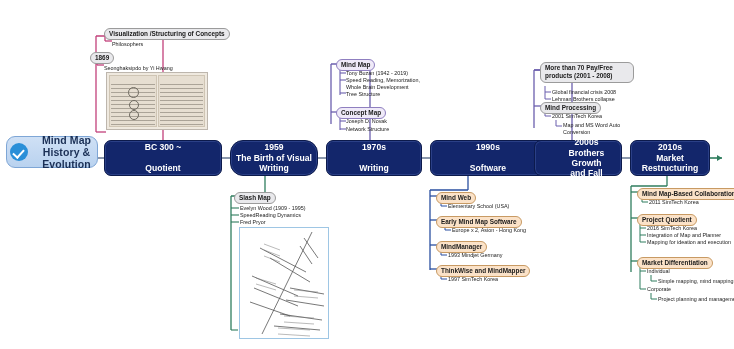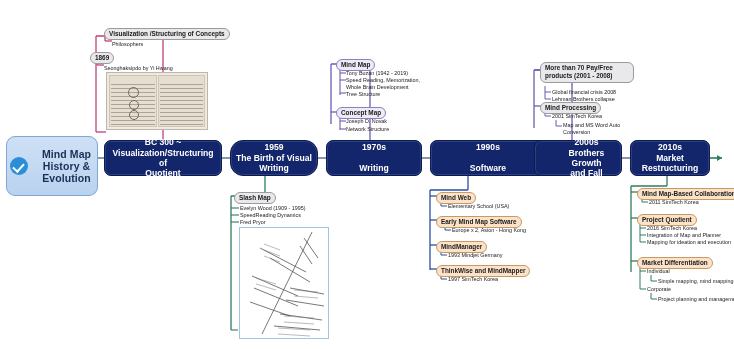--- a/index.html
+++ b/index.html
@@ -6,21 +6,21 @@
   body{
     width:734px;height:349px;background:#ffffff;
     font-family:"Liberation Sans", sans-serif;
     overflow:hidden;position:relative;
   }
   #canvas{position:absolute;left:0;top:0;width:734px;height:349px;}
   svg.wires{position:absolute;left:0;top:0;width:734px;height:349px;pointer-events:none;}
 
   
   .root{
-    position:absolute;left:6px;top:136px;width:92px;height:60px;
+    position:absolute;left:6px;top:136px;width:92px;height:32px;
     background:linear-gradient(#cfe0f5,#b9d2ef);
     border:1px solid #7ea6d6;border-radius:9px;
     display:flex;align-items:center;gap:11px;padding:0 3px;
     box-sizing:border-box;
   }
   .root .check{
     width:18px;height:18px;border-radius:50%;
     background:#2a8fd8;flex:0 0 18px;position:relative;
   }
   .root .check:after{
@@ -181,21 +181,21 @@
   </svg>
 
   <div class="root">
     <span class="check"></span>
     <span class="rlabel">Mind Map History &amp; Evolution</span>
   </div>
 
   <div class="era" style="left:104px;top:140px;width:118px;height:36px;">
     <span>
       <span>BC 300 ~</span><br>
-      <span>Visualization/Structuring of</span><br>
+      <br>
       <span>Quotient</span>
     </span>
   </div>
 
   <div class="era" style="left:230px;top:140px;width:88px;height:36px;border-radius:13px;">
     <span>
       <span>1959</span><br>
       <span>The Birth of  Visual</span><br>
       <span>Writing</span>
     </span>

